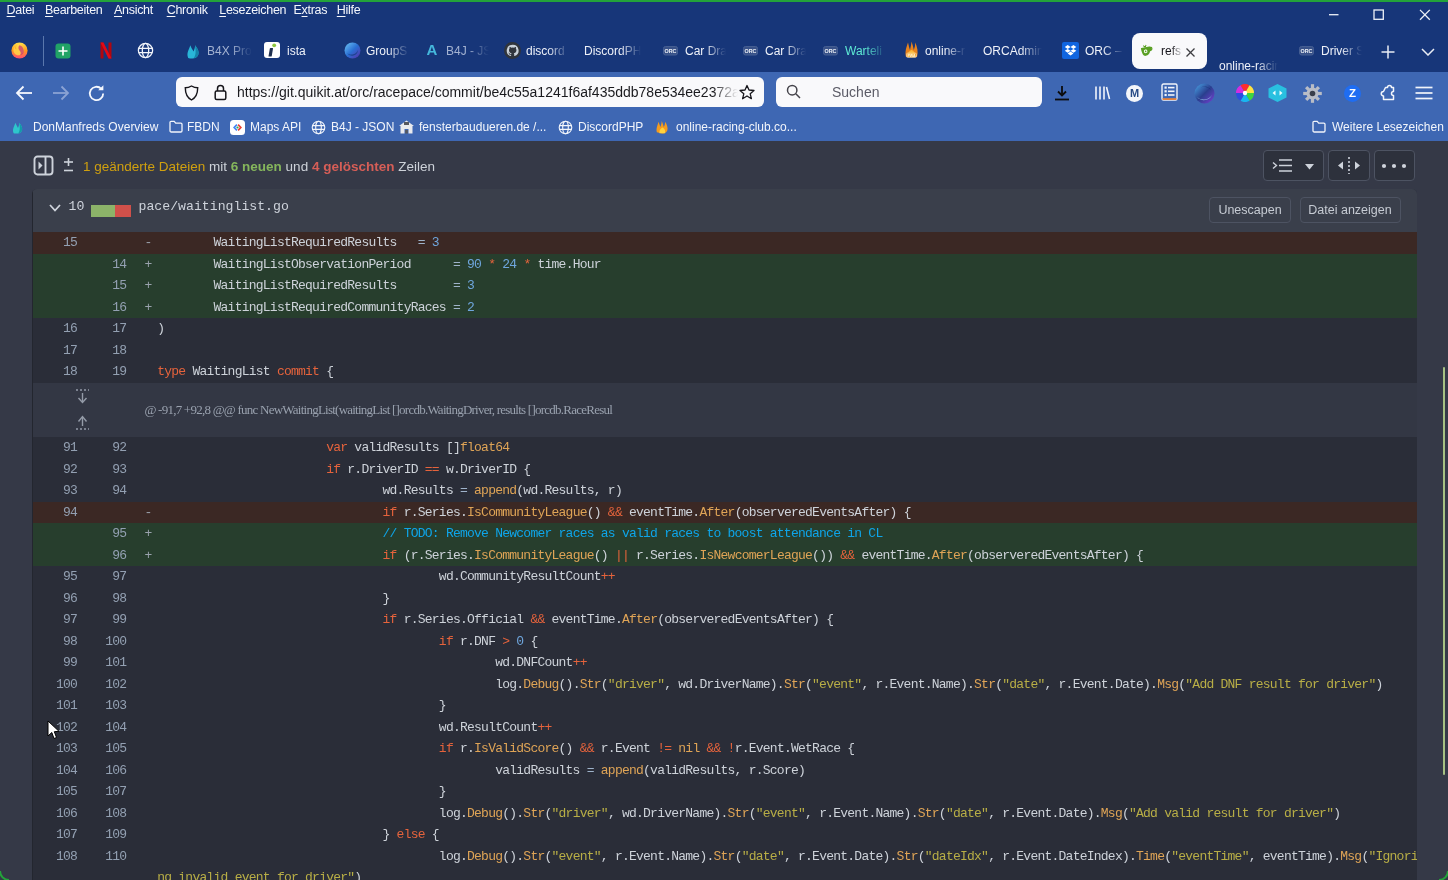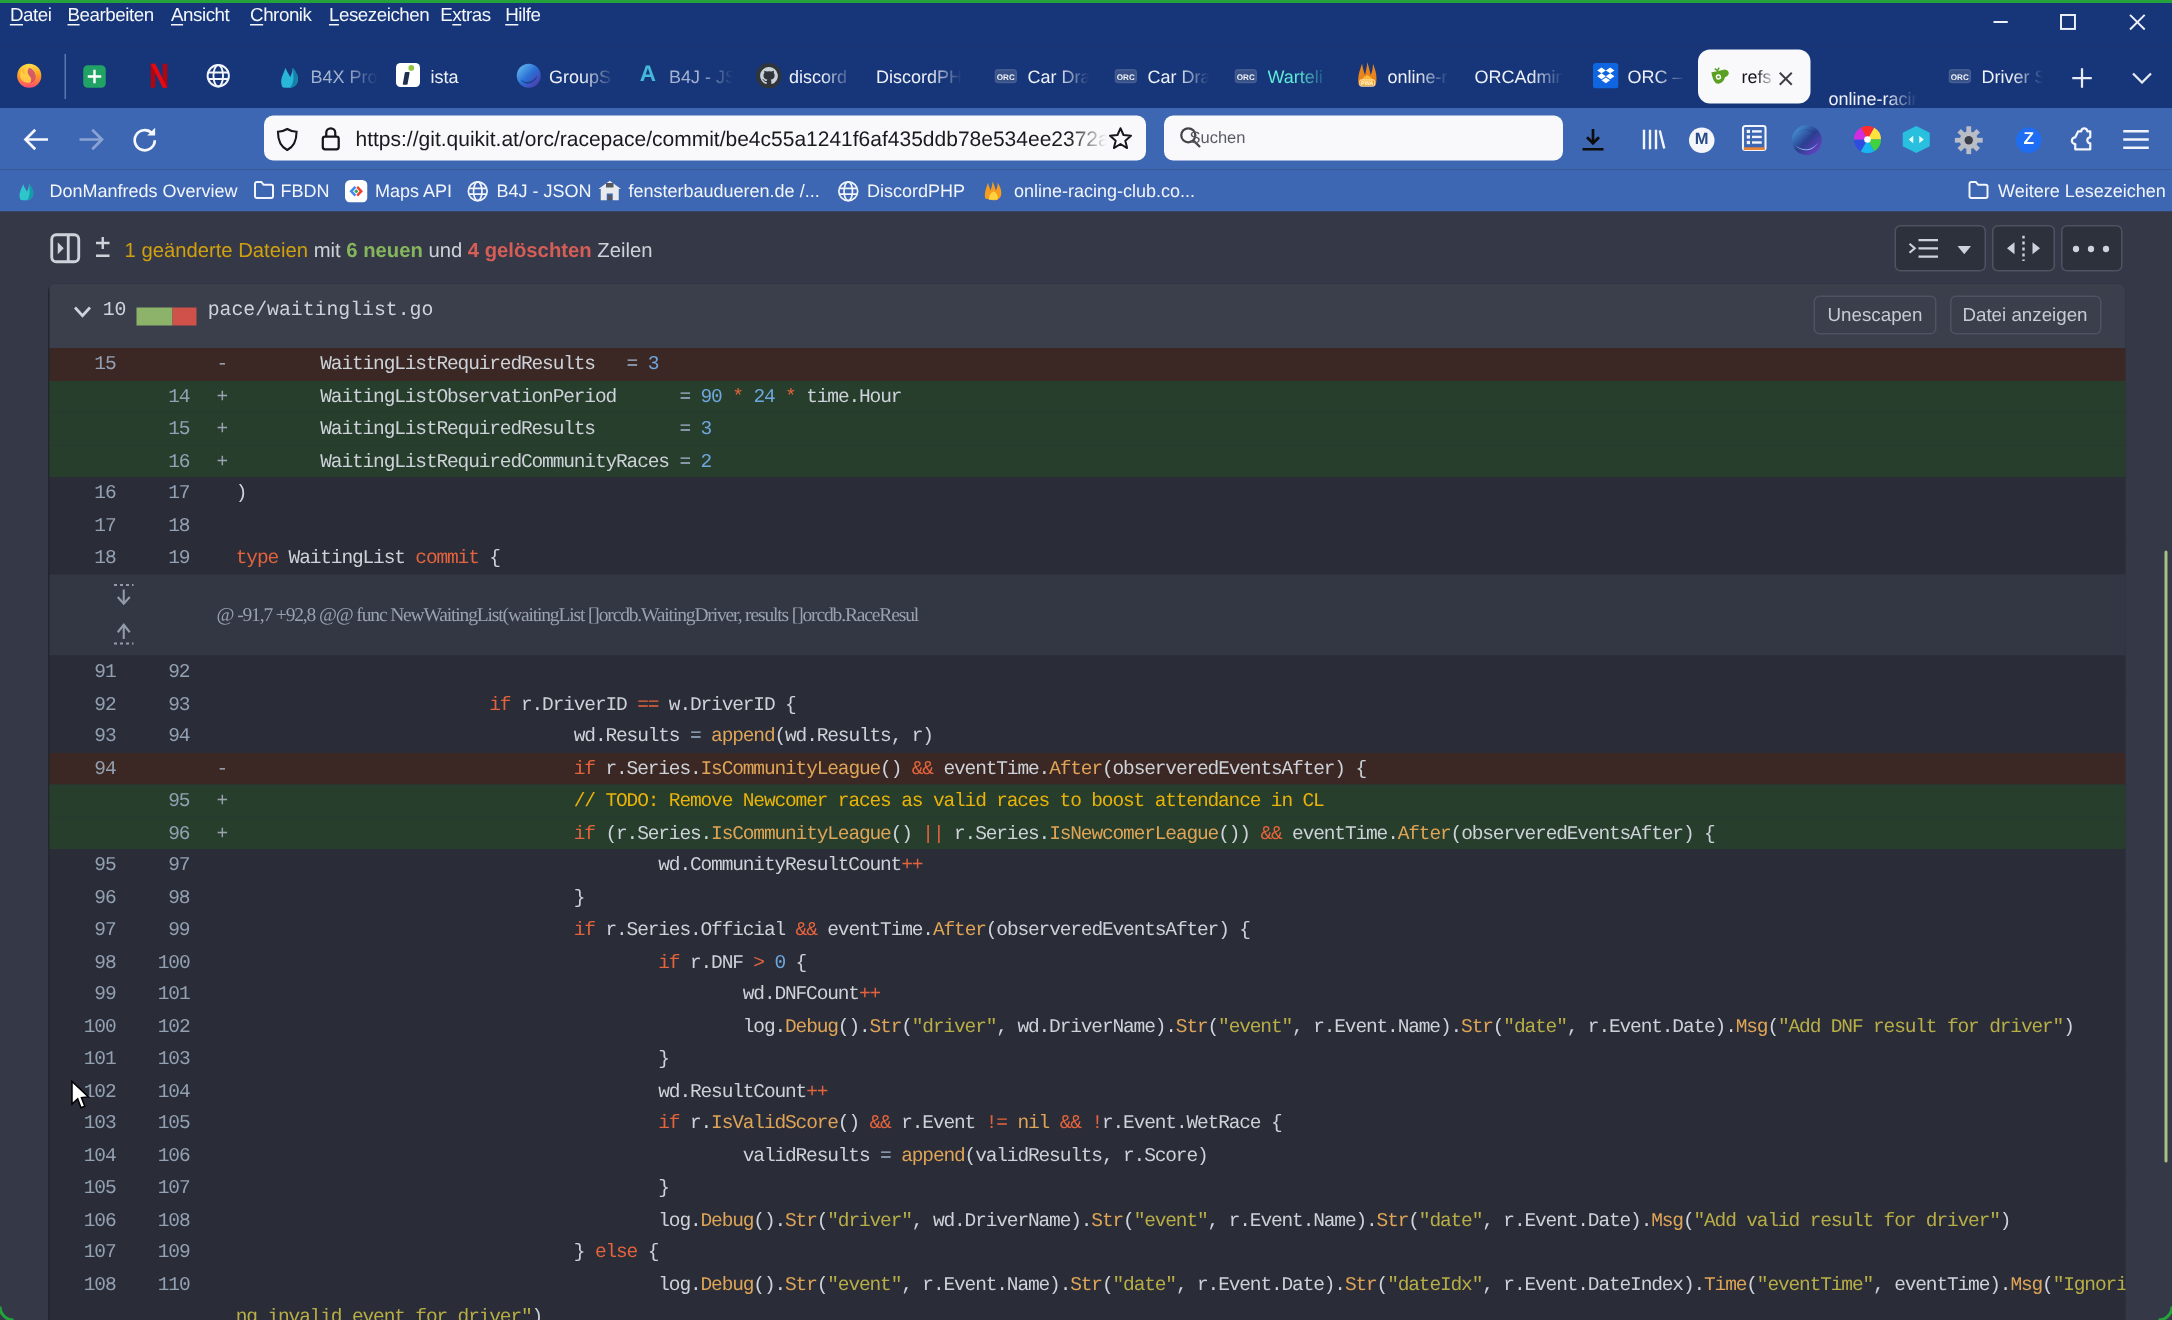--- a/index.html
+++ b/index.html
@@ -16,21 +16,21 @@
 .bm{color:#f2f5fb;font-size:12px;line-height:28.5px;position:absolute;white-space:nowrap}
 #page{left:0;top:141px;width:1448px;height:739px;background:#353947}
 .mono{font-family:Liberation Serif, serif;letter-spacing:-0.76px}
 #filebox{position:absolute;left:31.5px;top:47.6px;width:1385px;height:691.4px;background:#2a2d38;border-radius:5px 5px 0 0;overflow:hidden}
 #fhead{position:absolute;left:0;top:0;width:100%;height:43.9px;background:#3a3f4b}
 .row{position:absolute;left:0;width:100%;height:21.5px}
 .row .code{position:absolute;left:125.7px;top:0;height:21.5px;line-height:21.6px;font-size:13px;white-space:pre;font-family:"Liberation Mono",monospace;letter-spacing:-0.76px;color:#cdd2d9}
 .num{position:absolute;top:0;height:21.5px;line-height:21.6px;font-size:13px;text-align:right;font-family:"Liberation Mono",monospace;letter-spacing:-0.76px;color:#93a0b2}
 .mark{position:absolute;left:112.9px;top:0;height:21.5px;line-height:21.6px;font-size:13px;font-family:"Liberation Mono",monospace;color:#9aa3ad}
 .ctx{background:#2a2d38}.del{background:#3b2824}.add{background:#273e2d}
-.kw{color:#e5633c}.fn{color:#dfa456}.st{color:#b8ae46}.nm{color:#6fa6dd}.cm{color:#eab308}.eq{color:#9fb3ca}.pl{color:#cdd2d9}
+.kw{color:#e5633c}.fn{color:#dfa456}.st{color:#b8ae46}.nm{color:#6fa6dd}.cm{color:#0ea5e9}.eq{color:#9fb3ca}.pl{color:#cdd2d9}
 .btn{position:absolute;border:1px solid #4d5362;border-radius:4px;background:#2d313c;color:#c6cbd3;font-size:12.5px;text-align:center}
 </style></head>
 <body>
 <div id="root">
 <div class="abs" id="topgreen"></div>
 <div class="abs" id="titlebar"></div>
 <div class="abs" id="tabbar"></div>
 <div class="abs" id="navbar"></div>
 <div class="abs" id="bookbar"></div>
 <div class="menuitem" style="left:6.6px;top:2px"><u>D</u>atei</div>
@@ -184,21 +184,21 @@
     </svg>
 <div class="abs mono" style="left:237px;top:77px;height:30px;line-height:30.5px;font-family:'Liberation Sans',sans-serif;letter-spacing:0;font-size:14px;color:#1a1a1e;white-space:nowrap;overflow:hidden;width:501px;-webkit-mask-image:linear-gradient(to right,#000 95%,transparent 100%)">https://git.quikit.at/orc/racepace/commit/be4c55a1241f6af435ddb78e534ee2372a4</div>
 <svg class="abs" style="left:739px;top:84px" width="16" height="16" viewBox="0 0 16 16" fill="none" stroke="#17161b" stroke-width="1.3">
 <path d="M8 1.5 L10 6 L15 6.5 L11.2 9.8 L12.4 14.7 L8 12 L3.6 14.7 L4.8 9.8 L1 6.5 L6 6z" stroke-linejoin="round"></path>
     </svg>
 <div class="abs" style="left:776px;top:77px;width:266px;height:30px;background:#f9f9fb;border-radius:6px"></div>
 <svg class="abs" style="left:786px;top:84px" width="15" height="15" viewBox="0 0 15 15" fill="none" stroke="#44434a" stroke-width="1.5">
 <circle cx="6.2" cy="6.2" r="4.7"></circle>
       <line x1="9.8" y1="9.8" x2="14" y2="14"></line>
     </svg>
-<div class="abs" style="left:793px;top:77px;height:26px;line-height:30.5px;font-size:11px;color:#5b5b66">Suchen</div>
+<div class="abs" style="left:832px;top:77px;height:26px;line-height:30.5px;font-size:14px;color:#5b5b66">Suchen</div>
 <svg class="abs" style="left:1053px;top:84px" width="18" height="18" viewBox="0 0 18 18" fill="none" stroke="#0c0c0d" stroke-width="1.8">
 <path d="M9 2 V11"></path>
       <path d="M5 7.5 L9 11.5 L13 7.5"></path>
       <path d="M2 15.5 H16"></path>
     </svg>
 <svg class="abs" style="left:1093px;top:84px" width="18" height="18" viewBox="0 0 18 18" fill="none" stroke="#f2f5fb" stroke-width="1.6">
 <path d="M3 2.5 V15.5"></path>
       <path d="M7 2.5 V15.5"></path>
       <path d="M11 2.5 V15.5"></path>
       <path d="M13.5 3 L16.5 15"></path>
@@ -407,20 +407,21 @@
 <svg class="abs" style="left:43.5px;top:29px" width="15" height="18" viewBox="0 0 15 18" stroke="#949ba8" stroke-width="1.4" fill="none">
 <line x1="1" y1="17" x2="14" y2="17" stroke-dasharray="2 2"></line>
             <line x1="7.5" y1="14" x2="7.5" y2="5"></line>
             <path d="M3.5 9.5 L7.5 4.5 L11.5 9.5" fill="none"></path>
           </svg>
 <div class="abs mono" style="left:112.9px;top:0;height:54.3px;line-height:54.3px;font-size:13px;color:#99a1ae;white-space:pre">@ -91,7 +92,8 @@ func NewWaitingList(waitingList []orcdb.WaitingDriver, results []orcdb.RaceResul</div>
 </div>
 <div class="row ctx" style="top:248.70px">
 <div class="num" style="left:0px;width:45.5px">91</div>
 <div class="num" style="left:48px;width:46.8px">92</div>
+<div class="code"><span class="pl">                        </span><span class="kw">var</span><span class="pl"> validResults []</span><span class="fn">float64</span></div>
 </div>
 <div class="row ctx" style="top:270.20px">
 <div class="num" style="left:0px;width:45.5px">92</div>
 <div class="num" style="left:48px;width:46.8px">93</div>
 <div class="code"><span class="pl">                        </span><span class="kw">if</span><span class="pl"> r.DriverID </span><span class="kw">==</span><span class="pl"> w.DriverID {</span></div>
 </div>
 <div class="row ctx" style="top:291.70px">
 <div class="num" style="left:0px;width:45.5px">93</div>
 <div class="num" style="left:48px;width:46.8px">94</div>
 <div class="code"><span class="pl">                                wd.Results </span><span class="eq">=</span><span class="pl"> </span><span class="fn">append</span><span class="pl">(wd.Results, r)</span></div>

